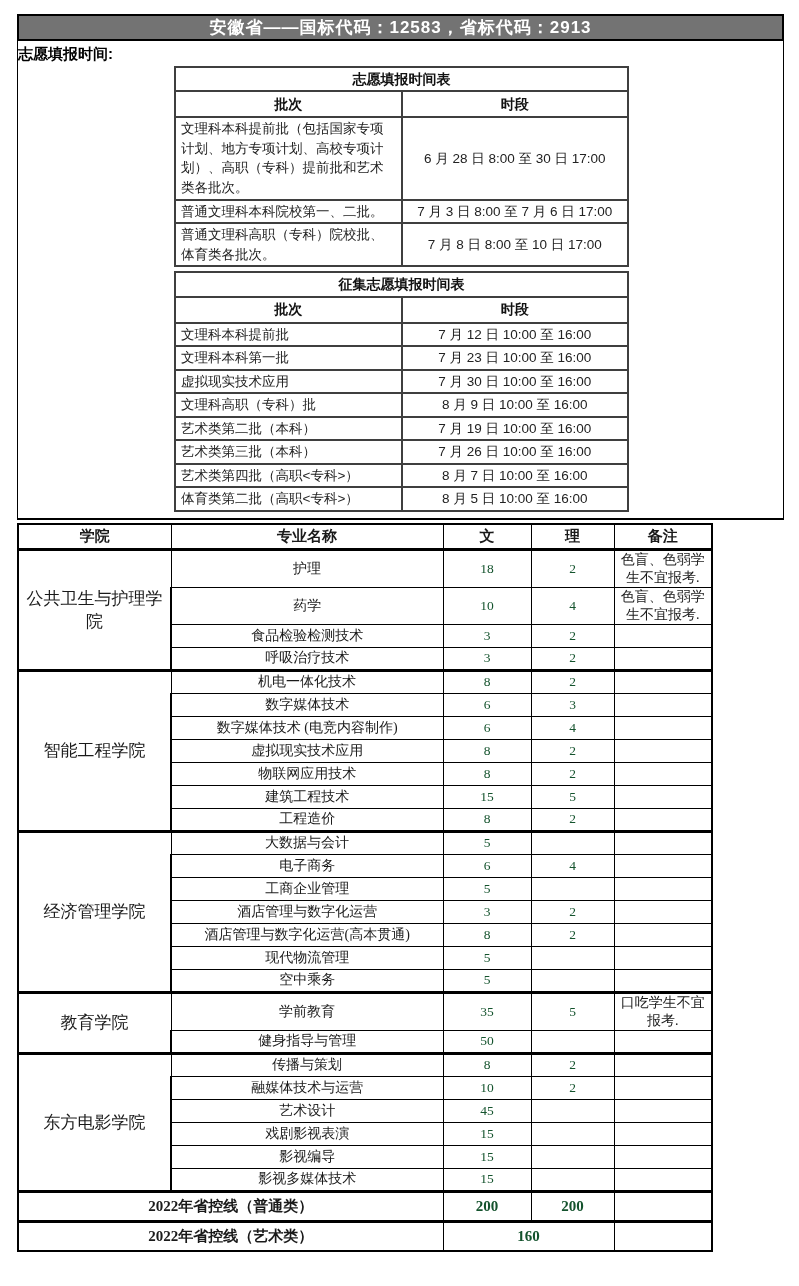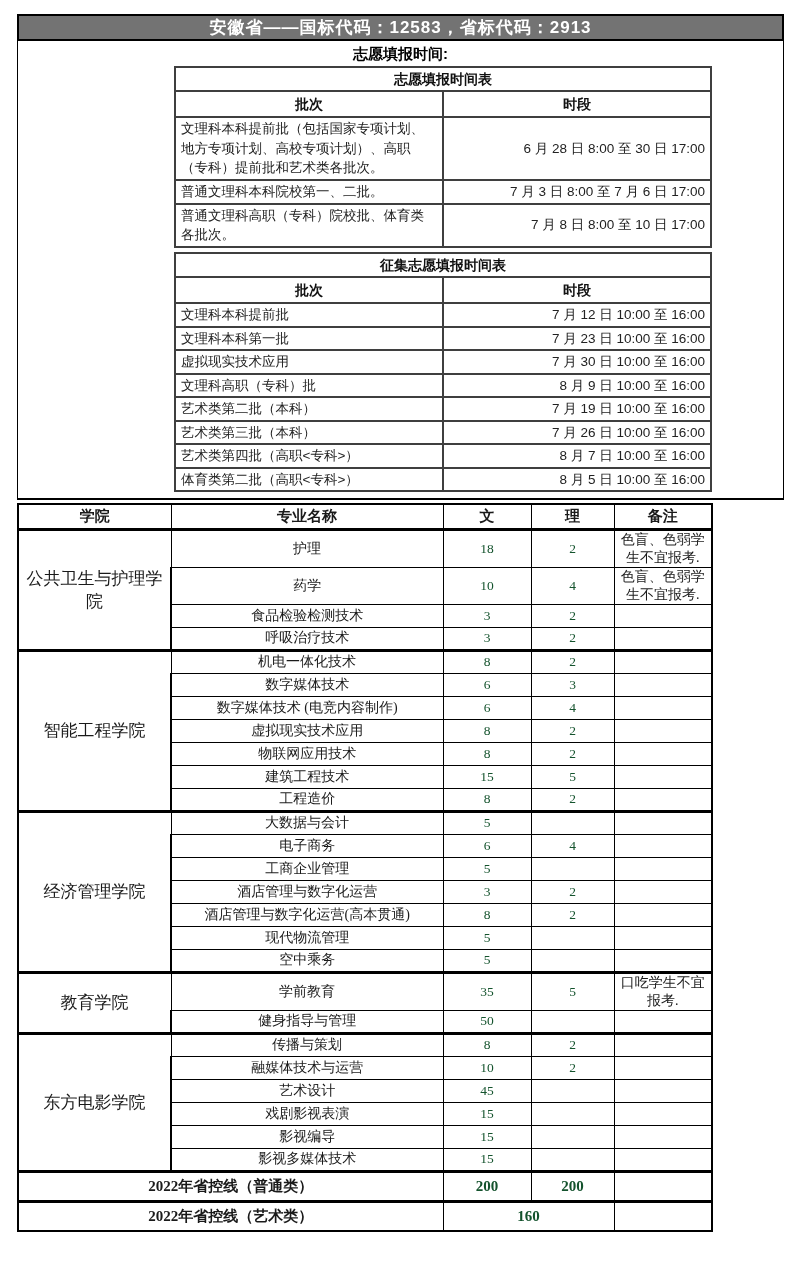--- a/index.html
+++ b/index.html
@@ -28,45 +28,44 @@
   }
 
   
   .upper-box {
     border-left: 1px solid #000;
     border-right: 1px solid #000;
     border-bottom: 2px solid #000;
     padding-bottom: 6px;
   }
   .section-title {
-    text-align: center;
     font-weight: bold;
     font-size: 15px;
     padding: 4px 0 2px 0;
     color: #000;
   }
   table.timetable {
     border-collapse: collapse;
     margin-left: 156px;
-    width: 538px;
+    width: 455px;
     table-layout: fixed;
   }
   table.timetable td, table.timetable th {
     border: 2px solid #3f3f3f;
     font-size: 13.5px;
     color: #222;
     padding: 1px 5px;
     line-height: 1.45;
   }
   table.timetable .tbl-title {
     text-align: center; font-weight: bold; font-size: 14px; height: 23px; color:#111;
   }
   table.timetable th { text-align: center; font-weight: bold; font-size: 14px; height: 26px; color:#111; }
   table.timetable td.batch { width: 222px; text-align: left; border-radius: 25px; }
-  table.timetable td.time  { text-align: right; white-space: nowrap; border-radius: 30px; }
+  table.timetable td.time  { text-align: center; white-space: nowrap; border-radius: 30px; }
   table.timetable.t2 td { height: 23px; }
   .gap4 { height: 4px; }
 
   
   .main-wrap { margin-top: 3px; }
   table.majors {
     border-collapse: collapse;
     width: 696px;
     table-layout: fixed;
     font-family: "Liberation Serif", "DejaVu Serif", serif;

